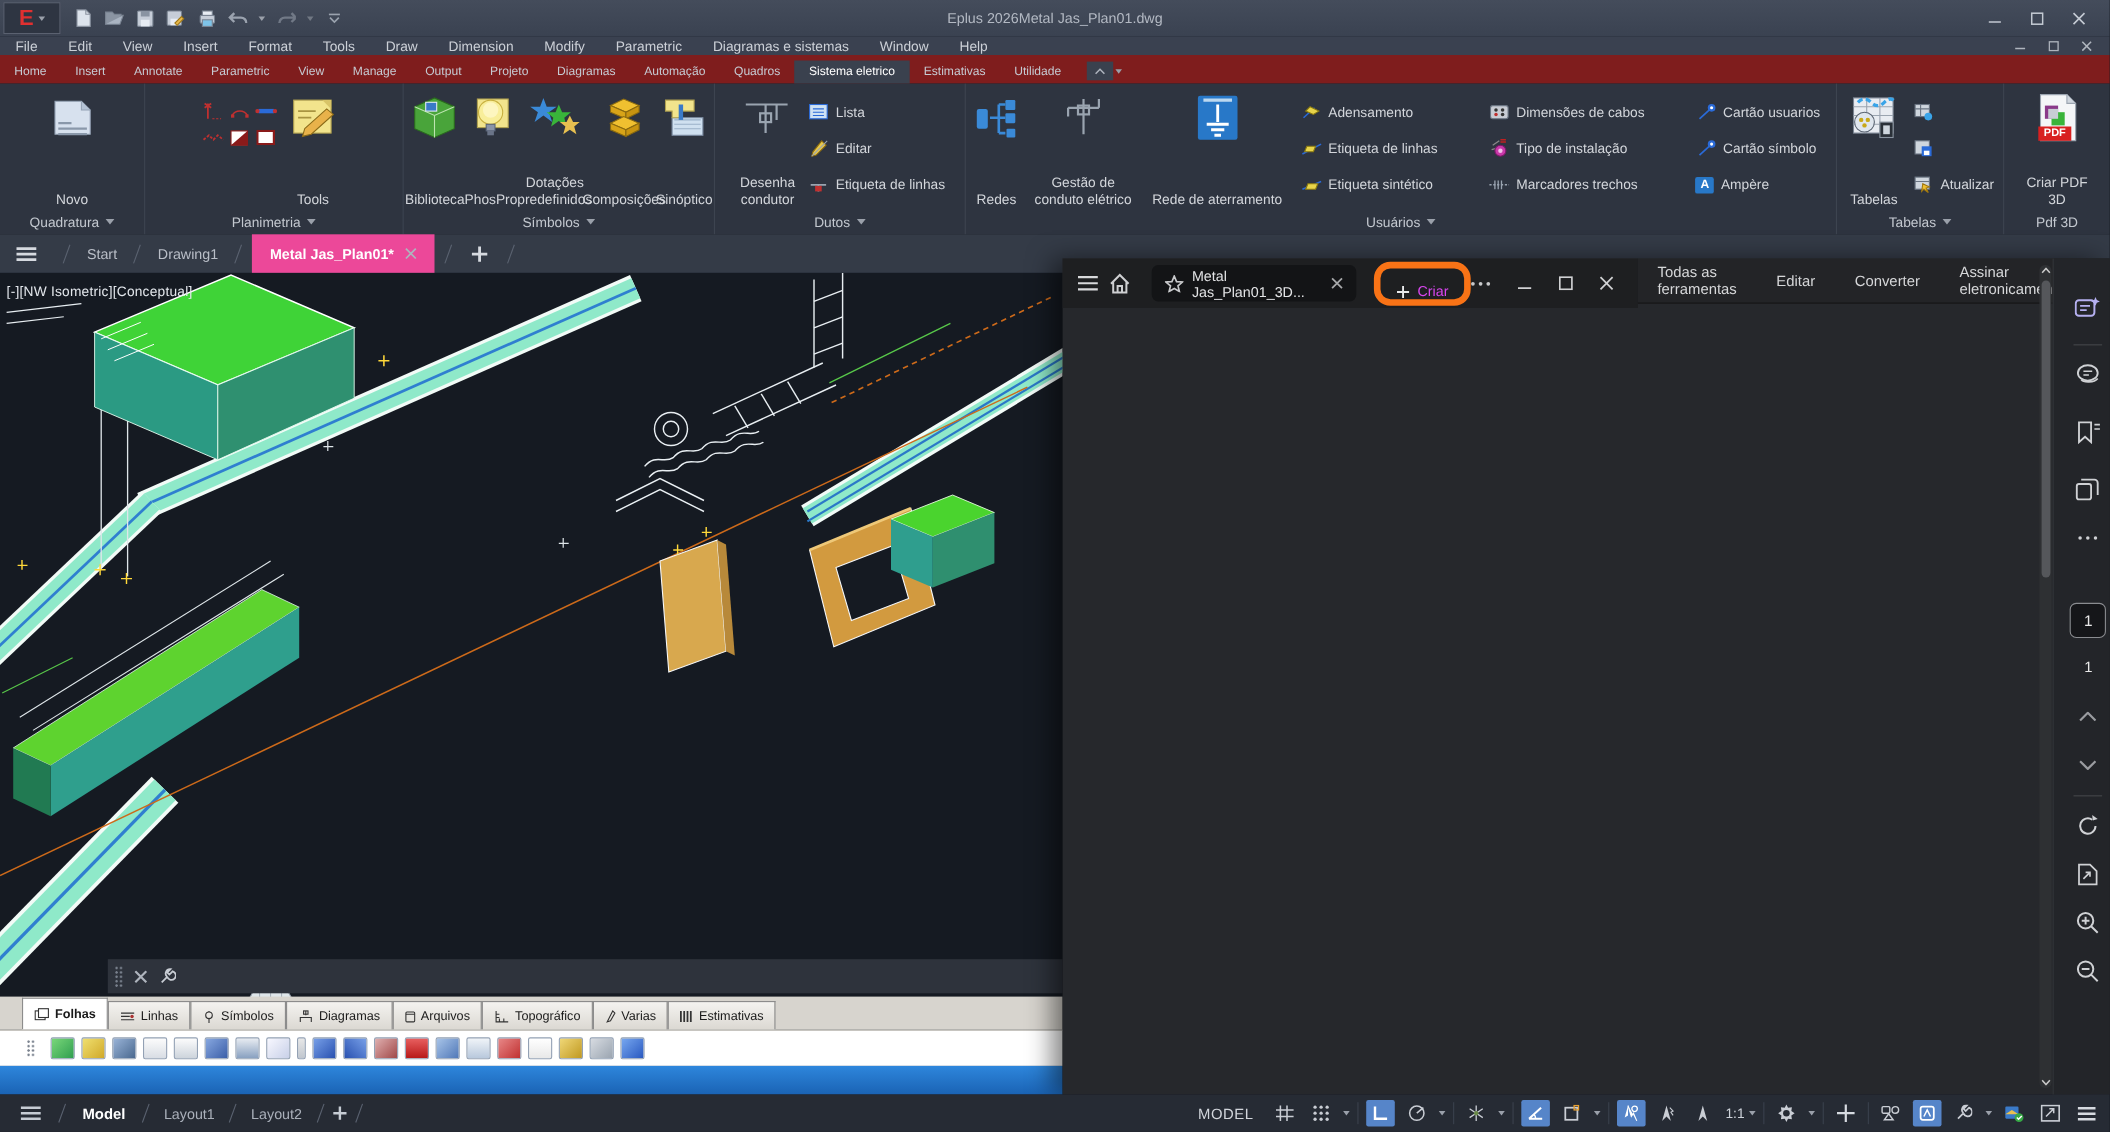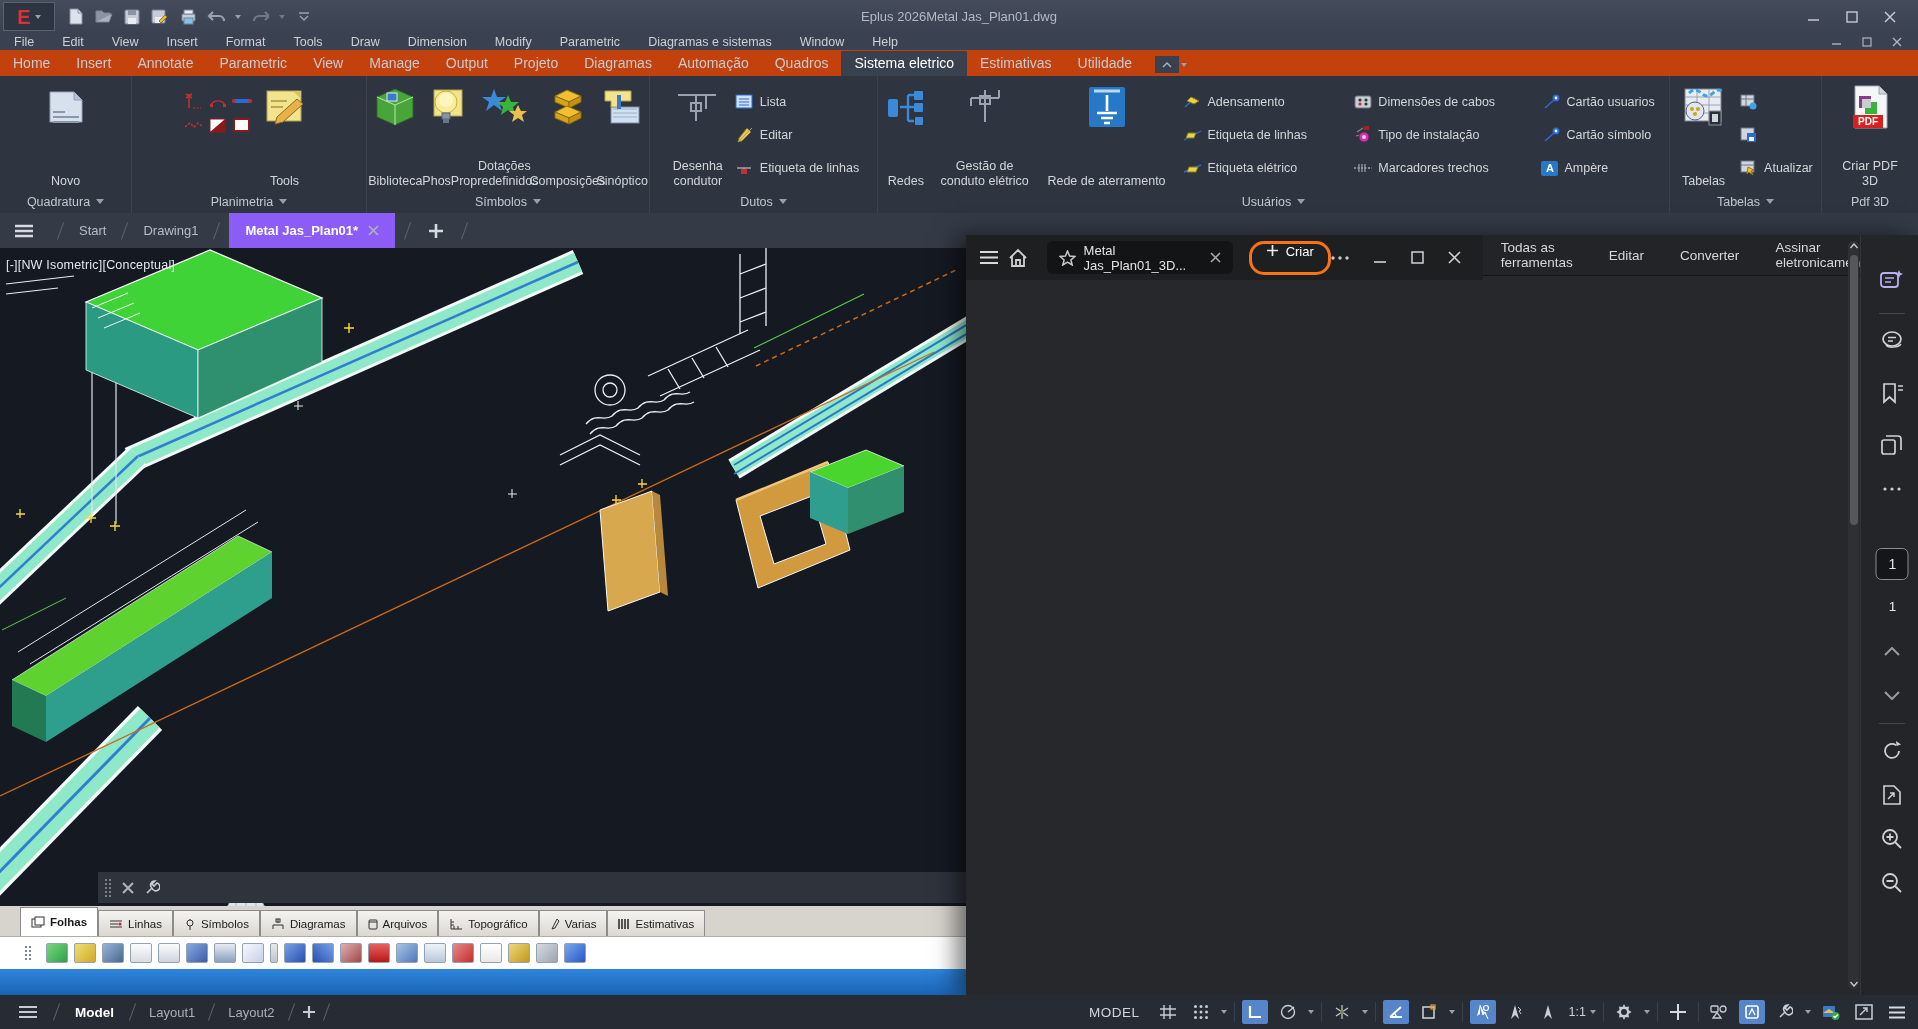--- a/index.html
+++ b/index.html
@@ -12,21 +12,21 @@
   .titlebar{left:0;top:0;width:1918px;height:33px;background:linear-gradient(#444c5b,#3a4251);display:flex;align-items:center;color:#b7bdc7}
   .logo-btn{width:50px;height:27px;margin:2px 2px 2px 3px;background:#2e3542;border:1px solid #5a6170;display:flex;align-items:center;justify-content:center;gap:4px}
   .logo-e{color:#e03030;font-weight:bold;font-size:20px;line-height:1}
   .qat{display:flex;align-items:center;gap:10px;margin-left:10px}
   .qat .ic{width:18px;height:18px;display:flex;align-items:center;justify-content:center}
   .title-center{position:absolute;left:0;right:0;top:0;height:33px;display:flex;align-items:center;justify-content:center;color:#b3b9c3;font-size:13px;pointer-events:none}
   .winbtns{margin-left:auto;display:flex;align-items:center;gap:26px;padding-right:22px}
   .menubar{left:0;top:33px;width:1918px;height:17px;background:#3a4150;display:flex;align-items:center;color:#ccd0d7;font-size:12.5px}
   .menubar .mi{padding:0 14px;cursor:default}
   .mwinbtns{margin-left:auto;display:flex;gap:20px;padding-right:16px}
-  .ribtabs{left:0;top:50px;width:1918px;height:26px;background:#c2410c;display:flex;align-items:flex-end;color:#c6cad2;font-size:14px}
+  .ribtabs{left:0;top:50px;width:1918px;height:26px;background:#7f1d1d;display:flex;align-items:flex-end;color:#c6cad2;font-size:11px}
   .rtab{padding:4px 13px 5px;cursor:default}
   .rtab.active{background:#3a414e;color:#fff}
   .rib-min{display:flex;gap:2px;margin-left:10px;margin-bottom:3px}
   .rib-min .b{width:24px;height:17px;background:#3a414e;display:flex;align-items:center;justify-content:center}
   .ribbon{left:0;top:76px;width:1918px;height:137px;background:#2e3440;display:flex}
   .panel{height:137px;border-right:1px solid #3d4450;display:flex;flex-direction:column;box-sizing:border-box}
   .pcontent{flex:1;display:flex;justify-content:center;gap:3px;padding:3px 3px 0}
   .plabel{height:23px;display:flex;align-items:center;justify-content:center;gap:6px;color:#c3c8cf;font-size:12.5px}
   .chev{width:0;height:0;border-left:4px solid transparent;border-right:4px solid transparent;border-top:5px solid #9aa0aa;display:inline-block}
   .chev.sm{border-left-width:3px;border-right-width:3px;border-top-width:4px}
@@ -36,21 +36,21 @@
   .ricol{display:flex;flex-direction:column;justify-content:space-around;padding:6px 2px}
   .ri{display:flex;align-items:center;gap:6px;font-size:12.5px;color:#d3d6db;white-space:nowrap}
   .ri .ic{width:19px;height:17px;display:flex;align-items:center;justify-content:center}
   .mini-grid{display:grid;grid-template-columns:repeat(3,20px);grid-auto-rows:20px;gap:4px;align-content:start;padding-top:12px}
   .mini-grid .ic{display:flex;align-items:center;justify-content:center}
 
   
   .doctabs{left:0;top:213px;width:1918px;height:35px;background:#343b47;display:flex;align-items:center;color:#b9bec7;font-size:13px}
   .slash{width:1px;height:18px;background:#5a6270;transform:rotate(20deg);margin:0 12px}
   .dtab{padding:0 6px;cursor:default}
-  .dtab.active{background:#8b5cf6;color:#fff;font-weight:bold;height:35px;display:flex;align-items:center;gap:10px;padding:0 16px}
+  .dtab.active{background:#ec4899;color:#fff;font-weight:bold;height:35px;display:flex;align-items:center;gap:10px;padding:0 16px}
 
   
   .vplabel{left:6px;top:258px;color:#e3e7ec;font-size:12.5px;letter-spacing:.2px}
 
   
   .cmdbar{left:98px;top:872px;width:868px;height:31px;background:#2e333c;display:flex;align-items:center;gap:10px;padding-left:6px;box-sizing:border-box}
   .grip{width:8px;height:20px;background-image:radial-gradient(#7a828e 1px,transparent 1.2px);background-size:4px 4px}
   .cmdinput{flex:1;height:25px;background:#a9adb2;display:flex;align-items:center;gap:8px;margin-right:4px}
   .prompt{width:26px;height:19px;background:#3c4148;margin-left:3px;display:flex;align-items:center;justify-content:center;gap:2px}
   .cmdtext{font-family:"DejaVu Sans Mono",monospace;font-style:italic;font-size:14px;color:#2e3338;letter-spacing:2px}
@@ -72,21 +72,21 @@
   .sdiv{width:1px;height:20px;background:#3a414d}
   .model-lbl{color:#fff;font-weight:bold;font-size:13.5px;padding:0 8px}
   .lay-lbl{padding:0 6px}
   .scale{display:flex;align-items:center;gap:4px;color:#cdd2d9;font-size:12.5px}
 
   
   .pdfwin{left:966px;top:235px;width:952px;height:760px;background:#26282c;box-shadow:-10px 0 22px rgba(0,0,0,.5);display:flex;}
   .pdfhead{height:45px;background:#1e1f21;display:flex;align-items:center;color:#dadbdd}
   .ph-ic{width:34px;height:34px;display:flex;align-items:center;justify-content:center}
   .pdftab{height:33px;background:#131416;border-radius:6px;display:flex;align-items:center;gap:8px;padding:0 12px;margin-left:14px;font-size:13px;color:#e3e4e6}
-  .criar{height:28px;border:3px solid #f97316;border-radius:15px;display:flex;align-items:flex-start;gap:7px;padding:0 14px;margin-left:16px;font-size:13px;color:#ffffff}
+  .criar{height:28px;border:6px solid #f97316;border-radius:15px;display:flex;align-items:flex-end;gap:7px;padding:0 14px;margin-left:16px;font-size:13px;color:#d946ef}
   .pdfctl{margin-left:auto;display:flex;align-items:center;gap:24px;padding-right:22px}
   .pdftools{height:40px;background:#232427;border-bottom:1px solid #141416;display:flex;align-items:center;gap:36px;padding-left:18px;font-size:13.5px;color:#d6d7d9}
   .pdfbody{flex:1;position:relative;background:#26282c}
   .palette{position:absolute;left:18px;top:28px;width:46px;height:318px;background:#36383b;border:1px solid #4a4c4f;border-radius:9px;display:flex;flex-direction:column;align-items:center;box-shadow:0 4px 10px rgba(0,0,0,.4)}
   .pal-handle{width:26px;height:4px;border-radius:2px;background:#6e7074;margin:7px 0 4px}
   .pal-btn{width:36px;height:36px;border-radius:6px;display:flex;align-items:center;justify-content:center;margin:4.5px 0;position:relative}
   .pal-btn.on{background:#1a73e8}
   .pal-flag{position:absolute;right:3px;bottom:3px;width:0;height:0;border-left:4px solid transparent;border-bottom:4px solid #9a9ca0}
   .page{position:absolute;left:80px;top:69px;width:785px;height:553px;background:#fff;box-shadow:0 0 10px rgba(0,0,0,.55)}
   .page3d{position:absolute;left:12px;top:12px;right:12px;bottom:12px;background:#181b20}
@@ -671,21 +671,21 @@
             </span>
           <span>Etiqueta de linhas</span>
           </div>
         <div class="ri">
           <span class="ic">
               <svg width="19" height="14">
                 <path d="M1,11 L18,4" stroke="#2a6ad8" stroke-width="1.4"></path>
                 <path d="M6,6 h9 l-2,5 h-9 z" fill="#e8d44a" stroke="#8a7a10"></path>
               </svg>
             </span>
-          <span>Etiqueta elétrico</span>
+          <span>Etiqueta sintético</span>
           </div>
       </div>
       <div class="ricol" style="width:186px">
         <div class="ri">
           <span class="ic">
               <svg width="18" height="16">
                 <rect x="1" y="2" width="16" height="12" rx="2" fill="#c8ccd4" stroke="#6a7482"></rect>
                 <circle cx="6" cy="6" r="1.6" fill="#333"></circle>
                 <circle cx="12" cy="6" r="1.6" fill="#333"></circle>
                 <circle cx="6" cy="10" r="1.6" fill="#c03030"></circle>

